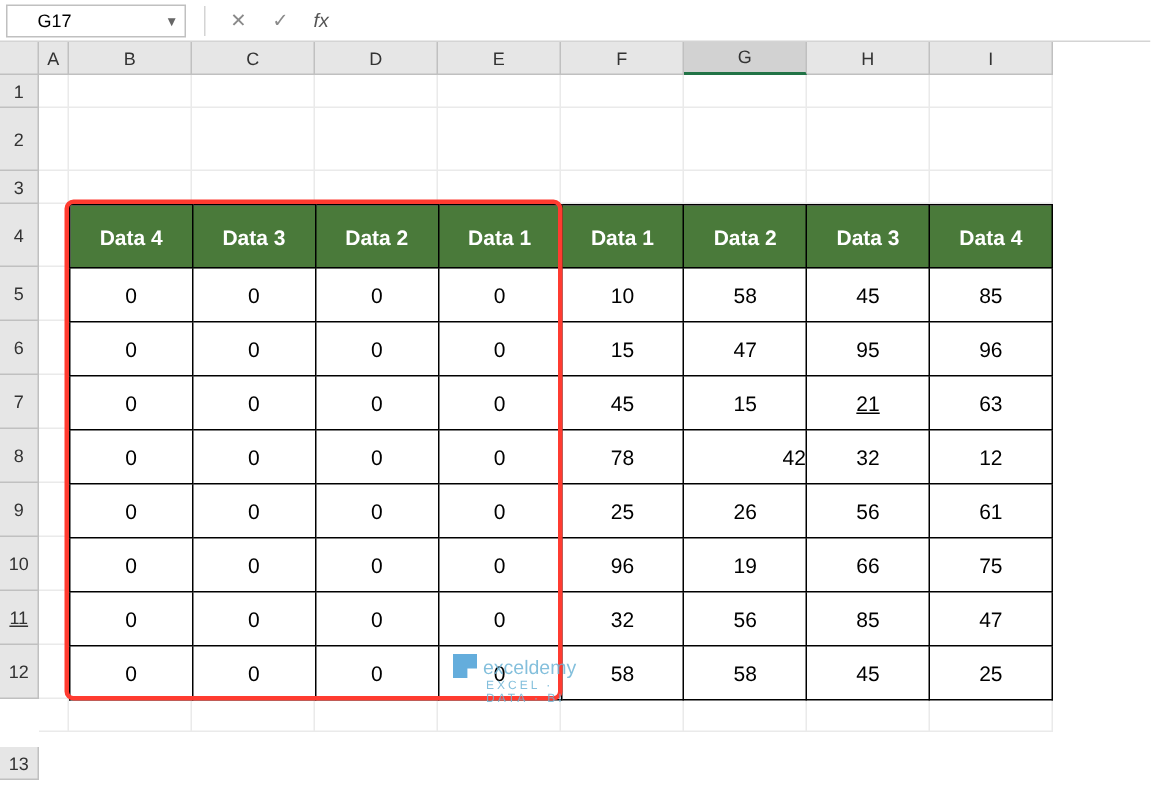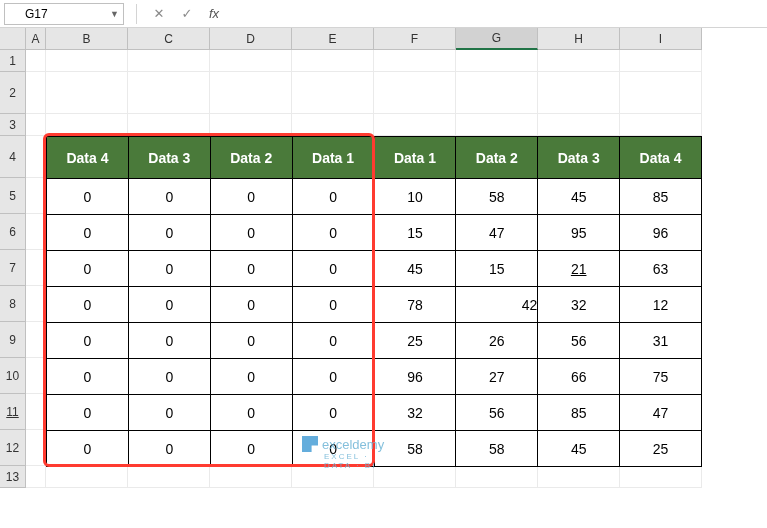--- a/index.html
+++ b/index.html
@@ -64,21 +64,21 @@
         <div class="hdr-cell row-hdr" style="height: 22px;">3</div>
         <div class="hdr-cell row-hdr" style="height: 42px;">4</div>
         <div class="hdr-cell row-hdr" style="height: 36px;">5</div>
         <div class="hdr-cell row-hdr" style="height: 36px;">6</div>
         <div class="hdr-cell row-hdr" style="height: 36px;">7</div>
         <div class="hdr-cell row-hdr" style="height: 36px;">8</div>
         <div class="hdr-cell row-hdr" style="height: 36px;">9</div>
         <div class="hdr-cell row-hdr" style="height: 36px;">10</div>
         <div class="hdr-cell row-hdr" style="height: 36px; text-decoration: underline;">11</div>
         <div class="hdr-cell row-hdr" style="height: 36px;">12</div>
-        <div class="hdr-cell row-hdr" style="height: 22px;">13</div>
+        <div class="hdr-cell row-hdr" style="height: 22px; margin-top: 32px;">13</div>
       </div>
   </div>
   <div>
     <div class="col-headers" id="col-headers">
         <div class="hdr-cell col-hdr" style="width: 20px;">A</div>
         <div class="hdr-cell col-hdr" style="width: 82px;">B</div>
         <div class="hdr-cell col-hdr" style="width: 82px;">C</div>
         <div class="hdr-cell col-hdr" style="width: 82px;">D</div>
         <div class="hdr-cell col-hdr" style="width: 82px;">E</div>
         <div class="hdr-cell col-hdr" style="width: 82px;">F</div>
@@ -285,29 +285,29 @@
               <td style="width: 82px; height: 36px;">12</td>
             </tr>
             <tr>
               <td style="width: 82px; height: 36px;">0</td>
               <td style="width: 82px; height: 36px;">0</td>
               <td style="width: 82px; height: 36px;">0</td>
               <td style="width: 82px; height: 36px;">0</td>
               <td style="width: 82px; height: 36px;">25</td>
               <td style="width: 82px; height: 36px;">26</td>
               <td style="width: 82px; height: 36px;">56</td>
-              <td style="width: 82px; height: 36px;">31</td>
+              <td style="width: 82px; height: 36px;">61</td>
             </tr>
             <tr>
               <td style="width: 82px; height: 36px;">0</td>
               <td style="width: 82px; height: 36px;">0</td>
               <td style="width: 82px; height: 36px;">0</td>
               <td style="width: 82px; height: 36px;">0</td>
               <td style="width: 82px; height: 36px;">96</td>
-              <td style="width: 82px; height: 36px;">27</td>
+              <td style="width: 82px; height: 36px;">19</td>
               <td style="width: 82px; height: 36px;">66</td>
               <td style="width: 82px; height: 36px;">75</td>
             </tr>
             <tr>
               <td style="width: 82px; height: 36px;">0</td>
               <td style="width: 82px; height: 36px;">0</td>
               <td style="width: 82px; height: 36px;">0</td>
               <td style="width: 82px; height: 36px;">0</td>
               <td style="width: 82px; height: 36px;">32</td>
               <td style="width: 82px; height: 36px;">56</td>

